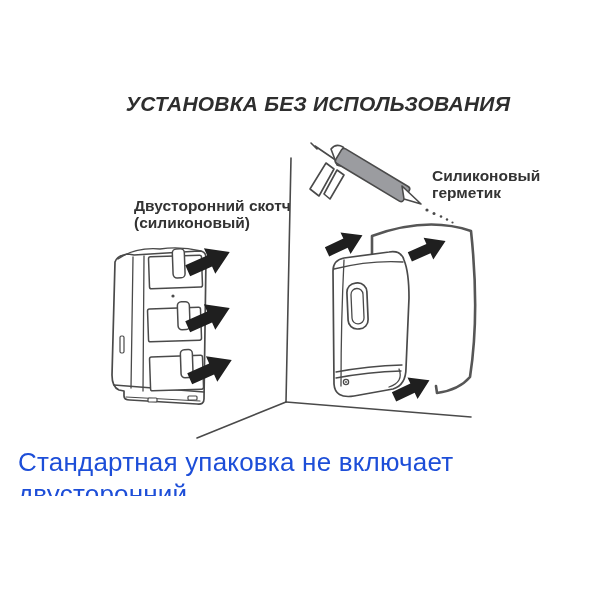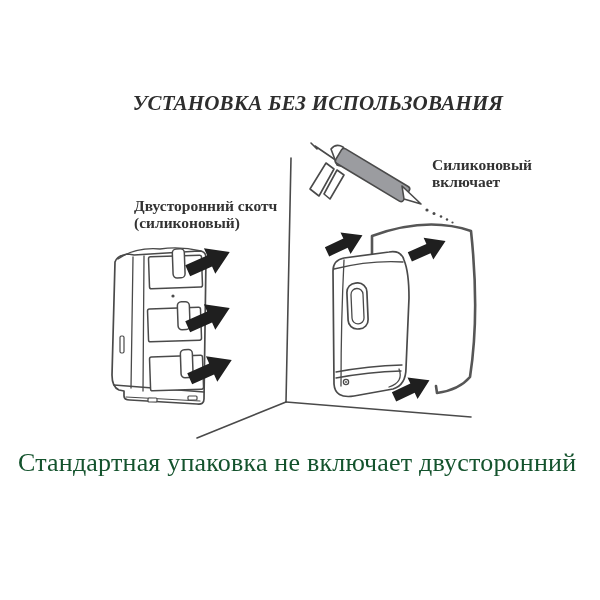--- a/index.html
+++ b/index.html
@@ -1,26 +1,26 @@
 <!DOCTYPE html>
 <html><head>
 <meta charset="utf-8">
 <style>
   html,body{margin:0;padding:0;}
   .canvas{position:relative;width:600px;height:496px;background:#ffffff;
-          font-family:Liberation Serif, serif;overflow:hidden;}
+          font-family:Liberation Sans, sans-serif;overflow:hidden;}
   .diagram-svg{position:absolute;left:0;top:0;}
   .title{position:absolute;left:38px;top:90px;width:560px;text-align:center;
          font-style:italic;font-weight:bold;font-size:21px;line-height:27px;
          color:#2e2e2e;letter-spacing:0.2px;}
   .label{position:absolute;font-size:15.5px;line-height:16.5px;font-weight:600;color:#333333;}
-  .label-sealant{left:432px;top:157px;}
+  .label-sealant{left:432px;top:168px;}
   .label-tape{left:134px;top:198px;}
   .footer{position:absolute;left:18px;top:447px;width:575px;font-size:26px;
-          line-height:31.5px;font-weight:400;color:#14532d;letter-spacing:0.2px;}
+          line-height:31.5px;font-weight:400;color:#1d4ed8;letter-spacing:0.2px;}
 </style>
 </head>
 <body>
 
 <div class="canvas">
 
   <svg class="diagram-svg" width="600" height="600" viewBox="0 0 600 600">
     <defs>
       <path id="blockArrow" d="M0,8 L24,8 L24,0 L46,14 L24,28 L24,20 L0,20 Z"></path>
     </defs>
@@ -99,21 +99,21 @@
       <circle cx="452.5" cy="222.5" r="1.1"></circle>
     </g>
   </svg>
 
   <div class="title">
     <div>УСТАНОВКА БЕЗ ИСПОЛЬЗОВАНИЯ</div>
   </div>
 
   <div class="label label-sealant">
     <div>Силиконовый</div>
-    <div>включает</div>
+    <div>герметик</div>
   </div>
 
   <div class="label label-tape">
     <div>Двусторонний скотч</div>
     <div>(силиконовый)</div>
   </div>
 
   <div class="footer">
     <div>Стандартная упаковка не включает двусторонний</div>
   </div>

